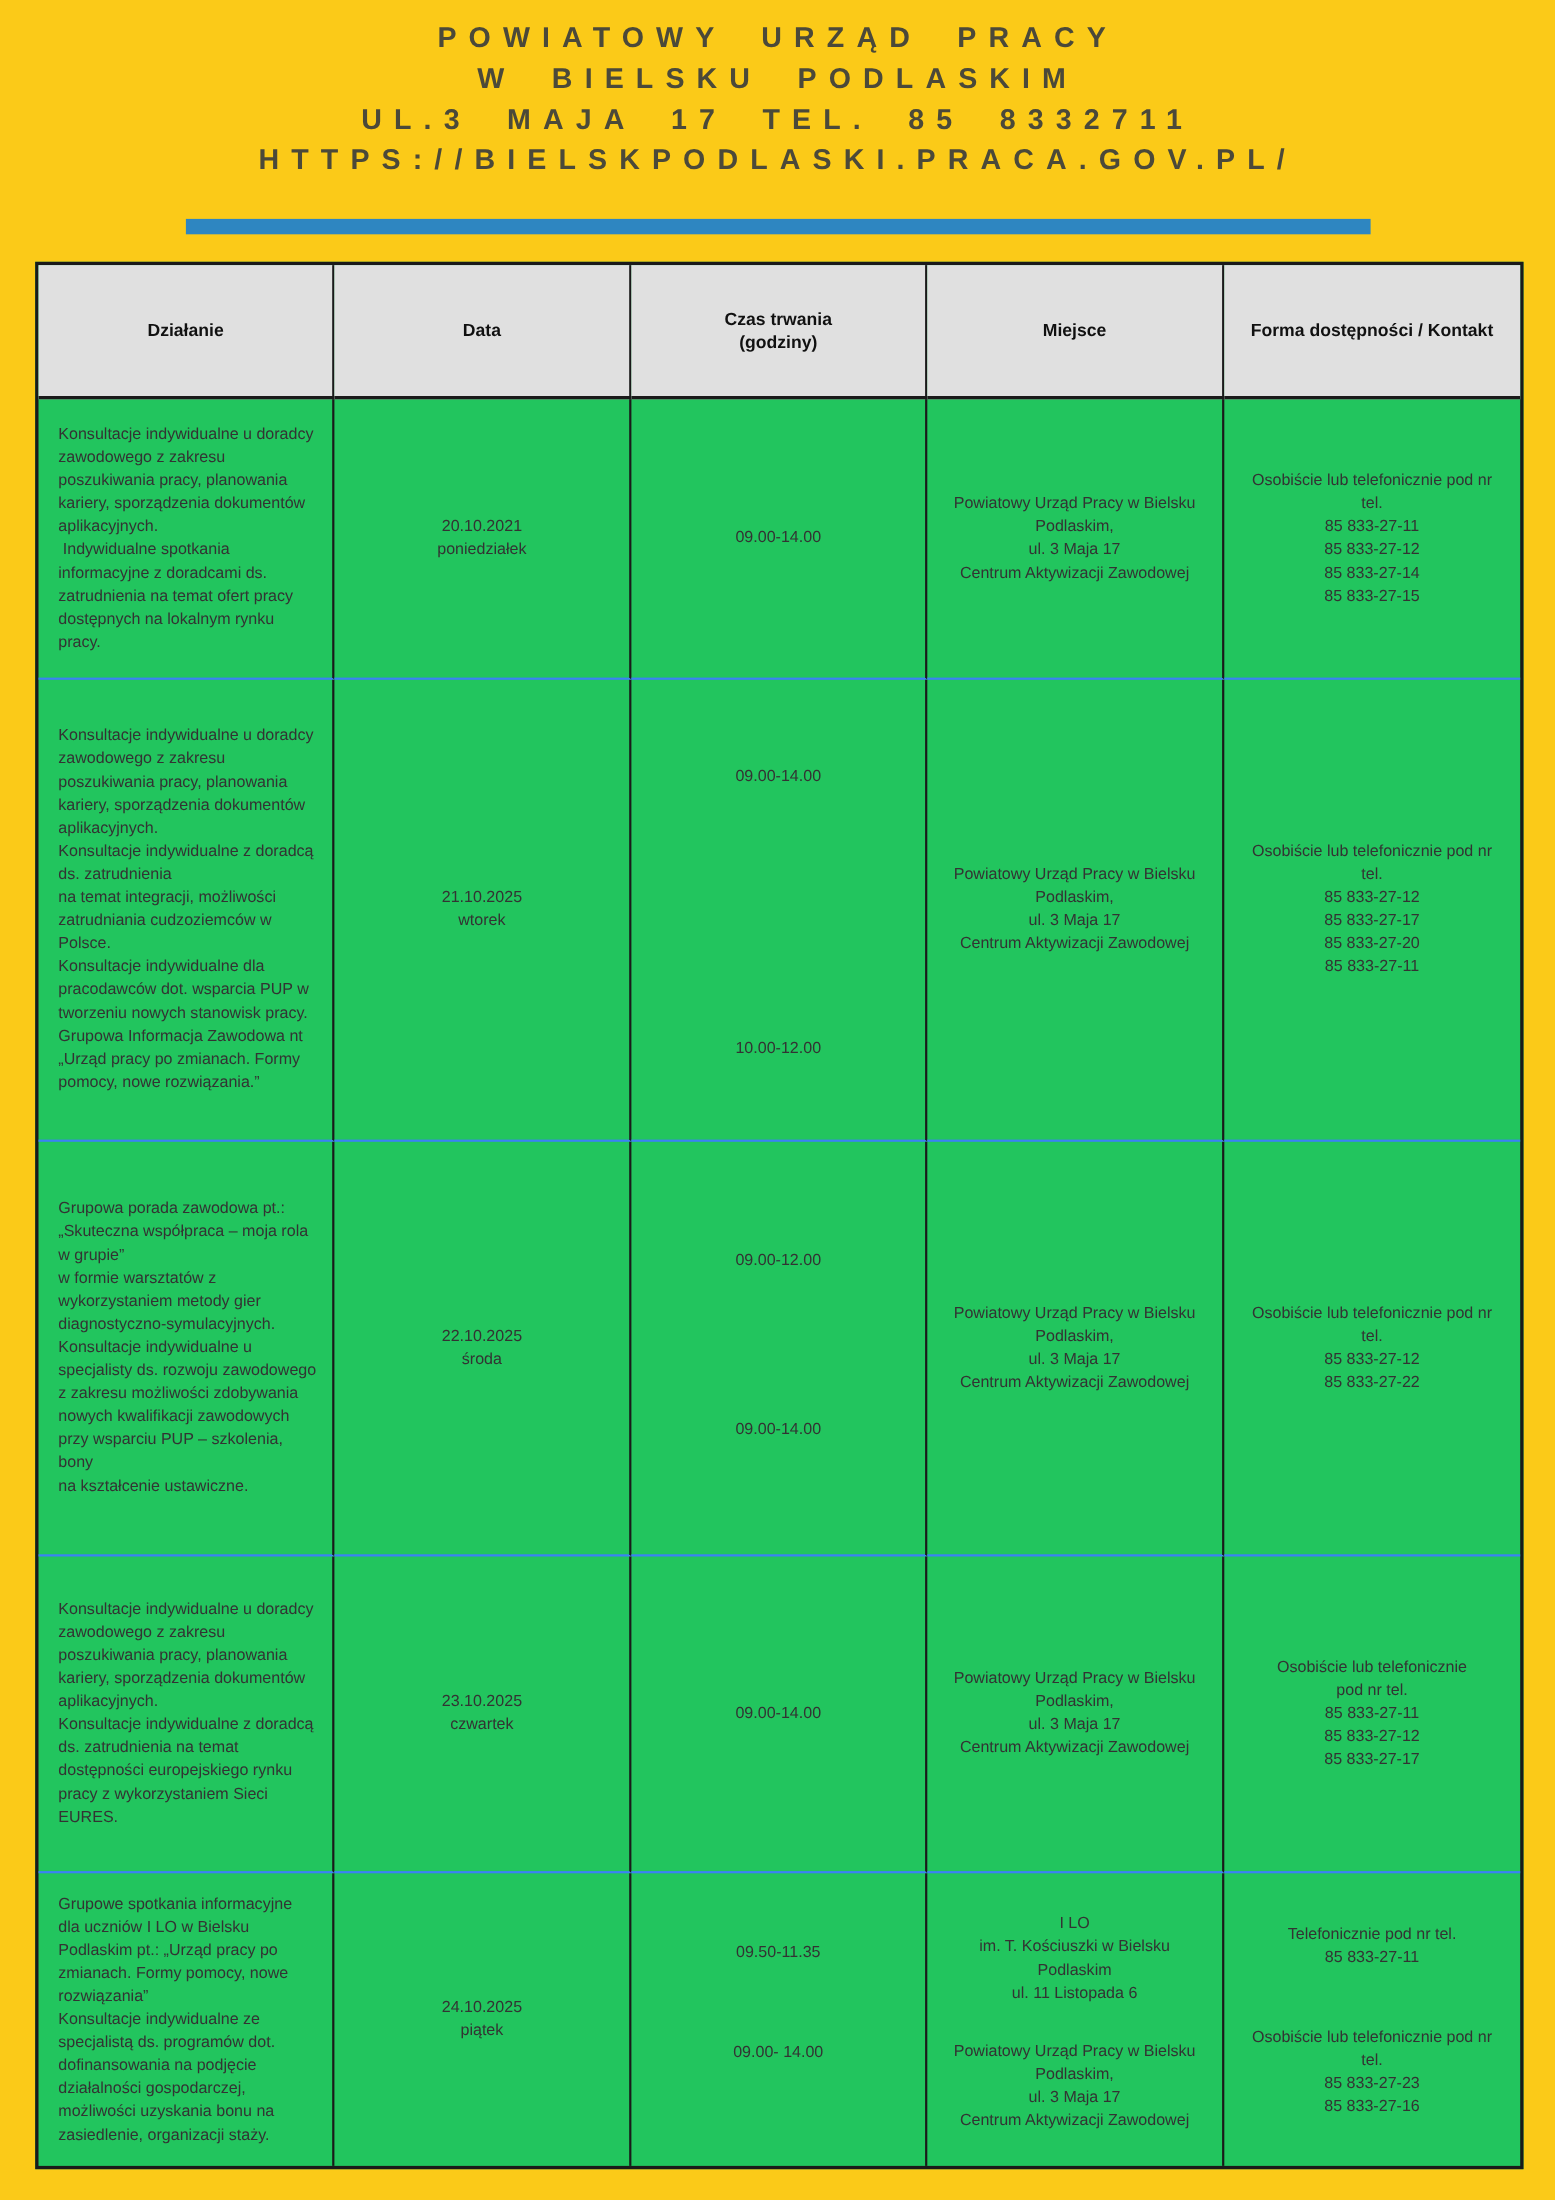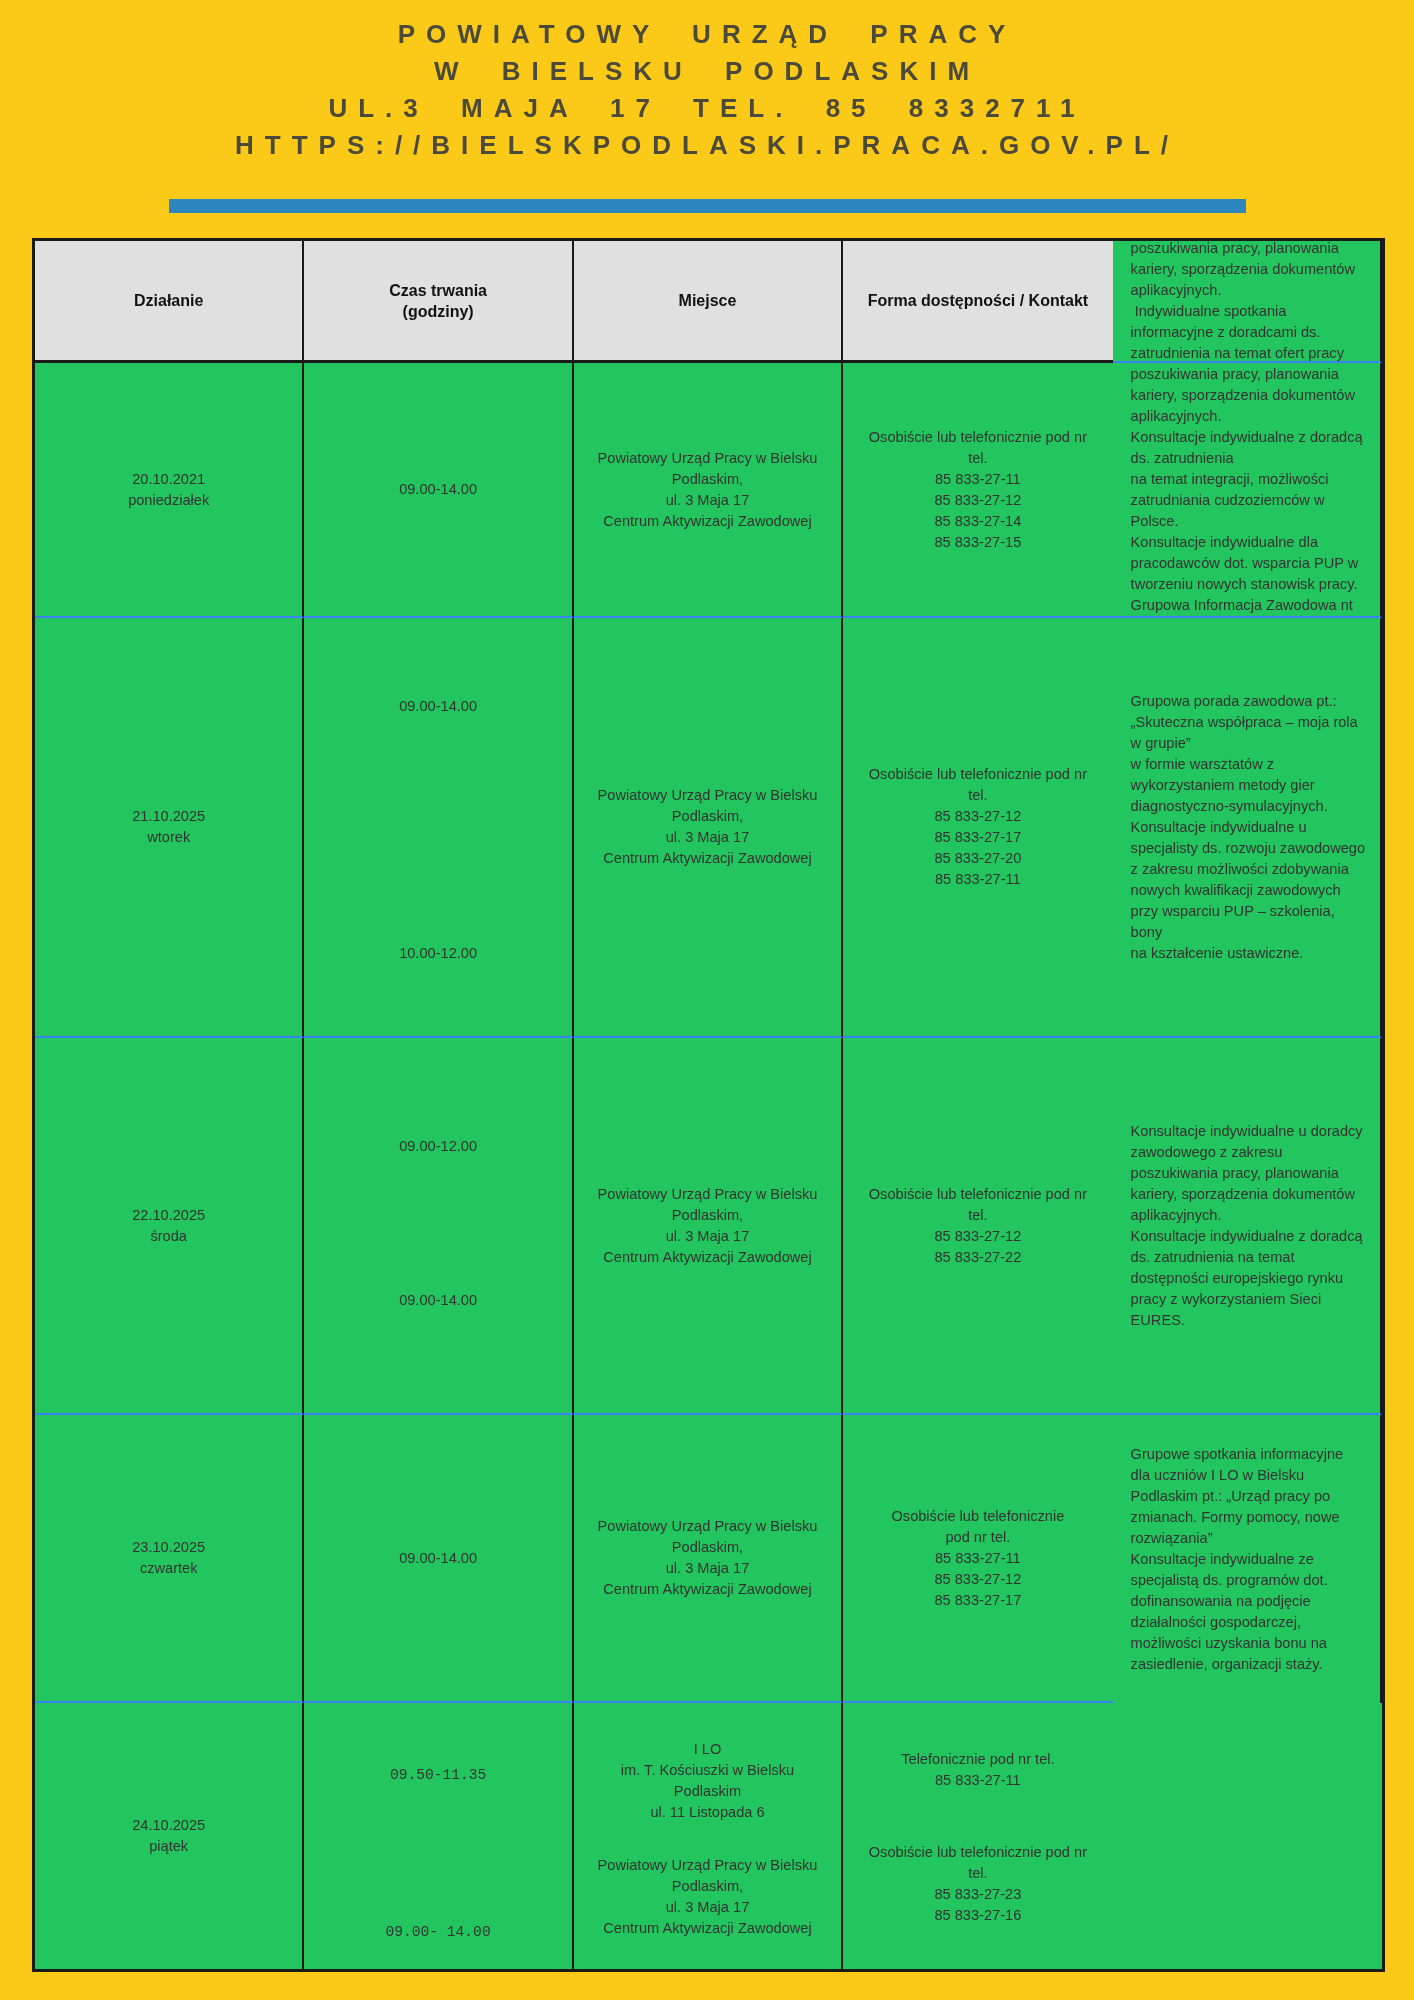--- a/index.html
+++ b/index.html
@@ -40,41 +40,42 @@
   .last-row { border-bottom:none; }
   .head {
     background:#E0E0E0; font-weight:bold; font-size:16px; color:#111111;
     border-bottom:3px solid #1A1A1A;
   }
   .pre { white-space:pre-line; }
   .action { align-items:flex-start; text-align:left; padding:10px 12px 10px 18px; }
   .stack { justify-content:space-between; }
   .t-r2 { padding-top:78px; padding-bottom:72px; }
   .t-r3 { padding-top:98px; padding-bottom:102px; }
-  .t-r5 { padding-top:62px; padding-bottom:26px;font-family:Liberation Mono, monospace; }
+  .t-r5 { padding-top:62px; padding-bottom:92px; }
   .p-r5 { padding-top:36px; padding-bottom:30px; }
   .c-r5 { padding-top:46px; padding-bottom:43px; }
 </style>
 </head>
 <body>
 
 <div class="page">
 
   <div class="masthead">
     <div class="masthead-line">POWIATOWY URZĄD PRACY</div>
     <div class="masthead-line">W BIELSKU PODLASKIM</div>
     <div class="masthead-line">UL.3 MAJA 17 TEL. 85 8332711</div>
     <div class="masthead-line">HTTPS://BIELSKPODLASKI.PRACA.GOV.PL/</div>
   </div>
 
   <div class="divider"></div>
 
   <div class="grid">
 
     <div class="cell head">Działanie</div>
+    <div class="cell head">Data</div>
     <div class="cell head pre">Czas trwania
 (godziny)</div>
     <div class="cell head">Miejsce</div>
     <div class="cell head last-col">Forma dostępności / Kontakt</div>
 
     <div class="cell action pre">Konsultacje indywidualne u doradcy
 zawodowego z zakresu
 poszukiwania pracy, planowania
 kariery, sporządzenia dokumentów
 aplikacyjnych.

